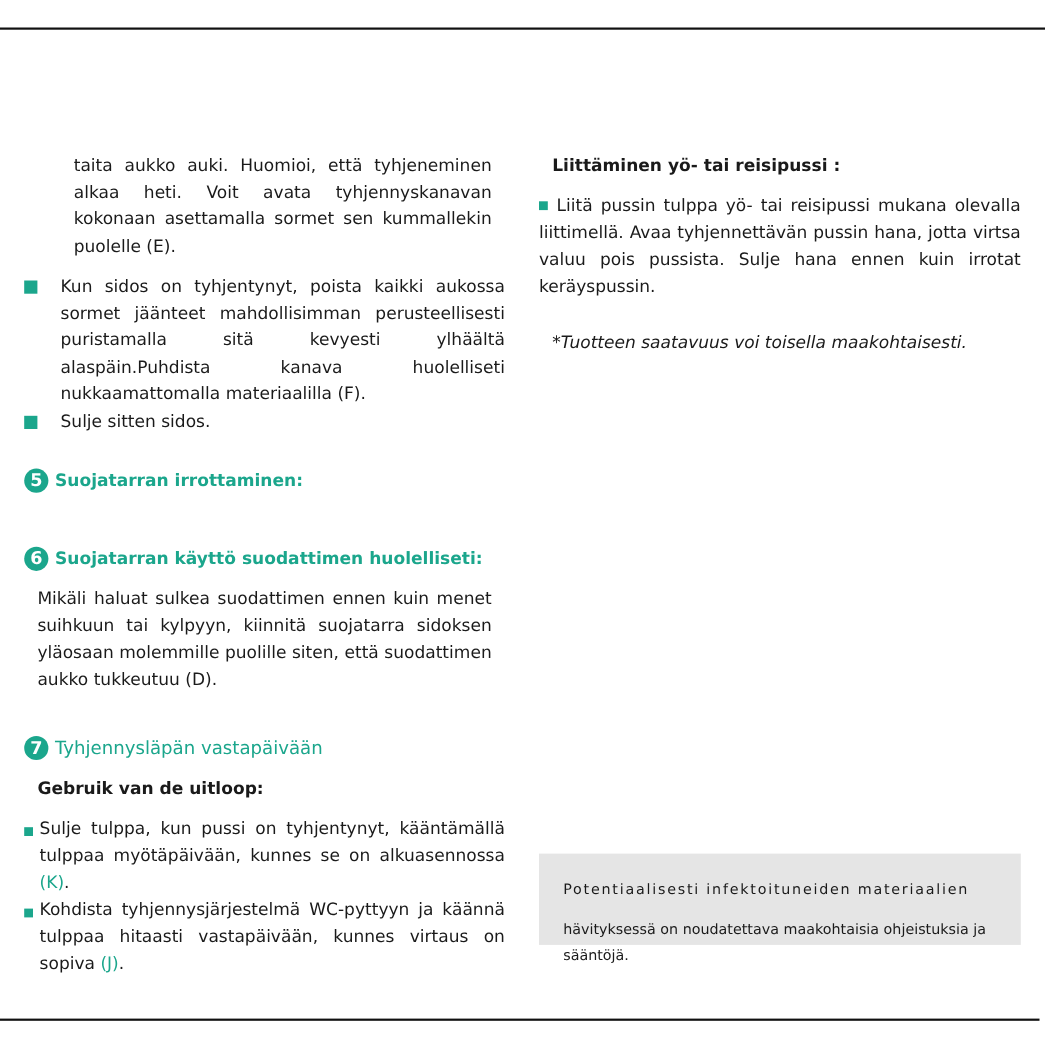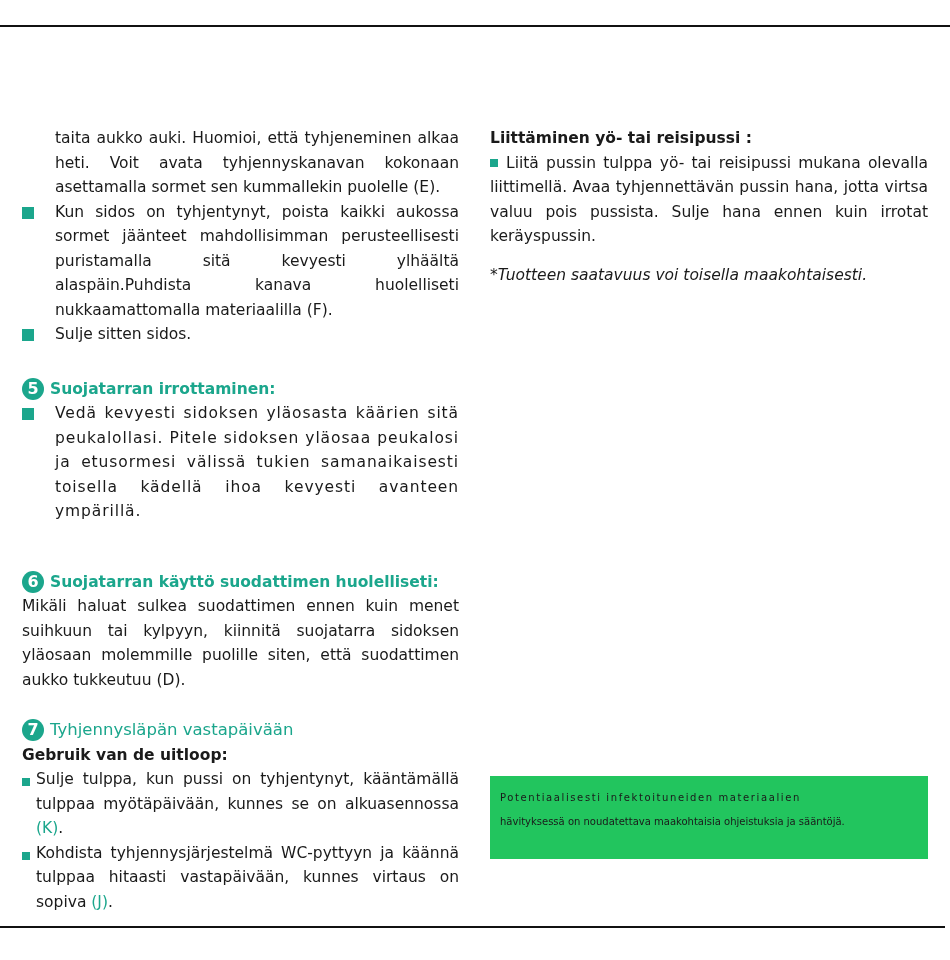--- a/index.html
+++ b/index.html
@@ -5,36 +5,36 @@
   html, body { margin:0; padding:0; background:#ffffff; }
   body { width:950px; height:960px; position:relative; overflow:hidden;
          font-family:"DejaVu Sans", sans-serif; color:#1a1a1a; }
   .rule { position:absolute; left:0; width:950px; background:#111; }
   .rule.top { top:25px; height:2px; }
   .rule.bottom { top:926px; height:2px; width:945px; }
   .page-num { position:absolute; right:22px; top:967px; font-size:15px; }
   .col { position:absolute; font-size:15.5px; line-height:24.5px; }
   .col.left { left:22px; top:126px; width:437px; }
   .col.right { left:490px; top:126px; width:438px; }
-  p { margin:0; }
+  p { margin:12px; }
   .just { text-align:justify; }
   .bullet-item { position:relative; padding-left:33px; text-align:justify; }
   .bullet-item .sq { position:absolute; left:0; top:7px; width:12px; height:12px; background:#1ba68c; }
   .cont { padding-left:33px; }
   .heading { color:#1ba68c; font-weight:bold; font-size:15.5px; display:flex; align-items:center; gap:6px; }
   .heading.normal { font-weight:normal; font-size:16.5px; }
   .num-circle { display:inline-flex; width:22px; height:22px; border-radius:50%; background:#1ba68c; color:#fff;
                 font-weight:bold; font-size:16px; align-items:center; justify-content:center; }
   .subhead { font-weight:bold; }
   .small-bullet { position:relative; padding-left:14px; text-align:justify; }
   .small-bullet .sq { position:absolute; left:0; top:11px; width:8px; height:8px; background:#1ba68c; }
   .teal { color:#1ba68c; }
   .italic { font-style:italic; }
-  .note-box { position:absolute; left:490px; top:776px; width:438px; height:83px; background:#22c55e;
-              box-sizing:border-box; padding:10px 10px 0 10px; font-size:10px; line-height:24px; }
+  .note-box { position:absolute; left:490px; top:776px; width:438px; height:83px; background:#e5e5e5;
+              box-sizing:border-box; padding:10px 10px 0 10px; font-size:13px; line-height:24px; }
   .spaced { letter-spacing:1.6px; }
 </style>
 </head>
 <body>
 
 <div class="rule top"></div>
 
 <div class="col left">
   <p class="cont just">taita aukko auki. Huomioi, että tyhjeneminen alkaa heti. Voit avata tyhjennyskanavan kokonaan asettamalla sormet sen kummallekin puolelle (E).</p>
   <div class="bullet-item">
@@ -43,24 +43,20 @@
   </div>
   <div class="bullet-item">
     <span class="sq"></span>
     <span>Sulje sitten sidos.</span>
   </div>
 
   <div style="height:30px"></div>
   <div class="heading">
     <span class="num-circle">5</span>
     <span>Suojatarran irrottaminen:</span>
-  </div>
-  <div class="bullet-item spaced" style="letter-spacing:0.9px">
-    <span class="sq"></span>
-    <span>Vedä kevyesti sidoksen yläosasta käärien sitä peukalollasi. Pitele sidoksen yläosaa peukalosi ja etusormesi välissä tukien samanaikaisesti toisella kädellä ihoa kevyesti avanteen ympärillä.</span>
   </div>
 
   <div style="height:46px"></div>
   <div class="heading">
     <span class="num-circle">6</span>
     <span>Suojatarran käyttö suodattimen huolelliseti:</span>
   </div>
   <p class="just">Mikäli haluat sulkea suodattimen ennen kuin menet suihkuun tai kylpyyn, kiinnitä suojatarra sidoksen yläosaan molemmille puolille siten, että suodattimen aukko tukkeutuu (D).</p>
 
   <div style="height:26px"></div>

